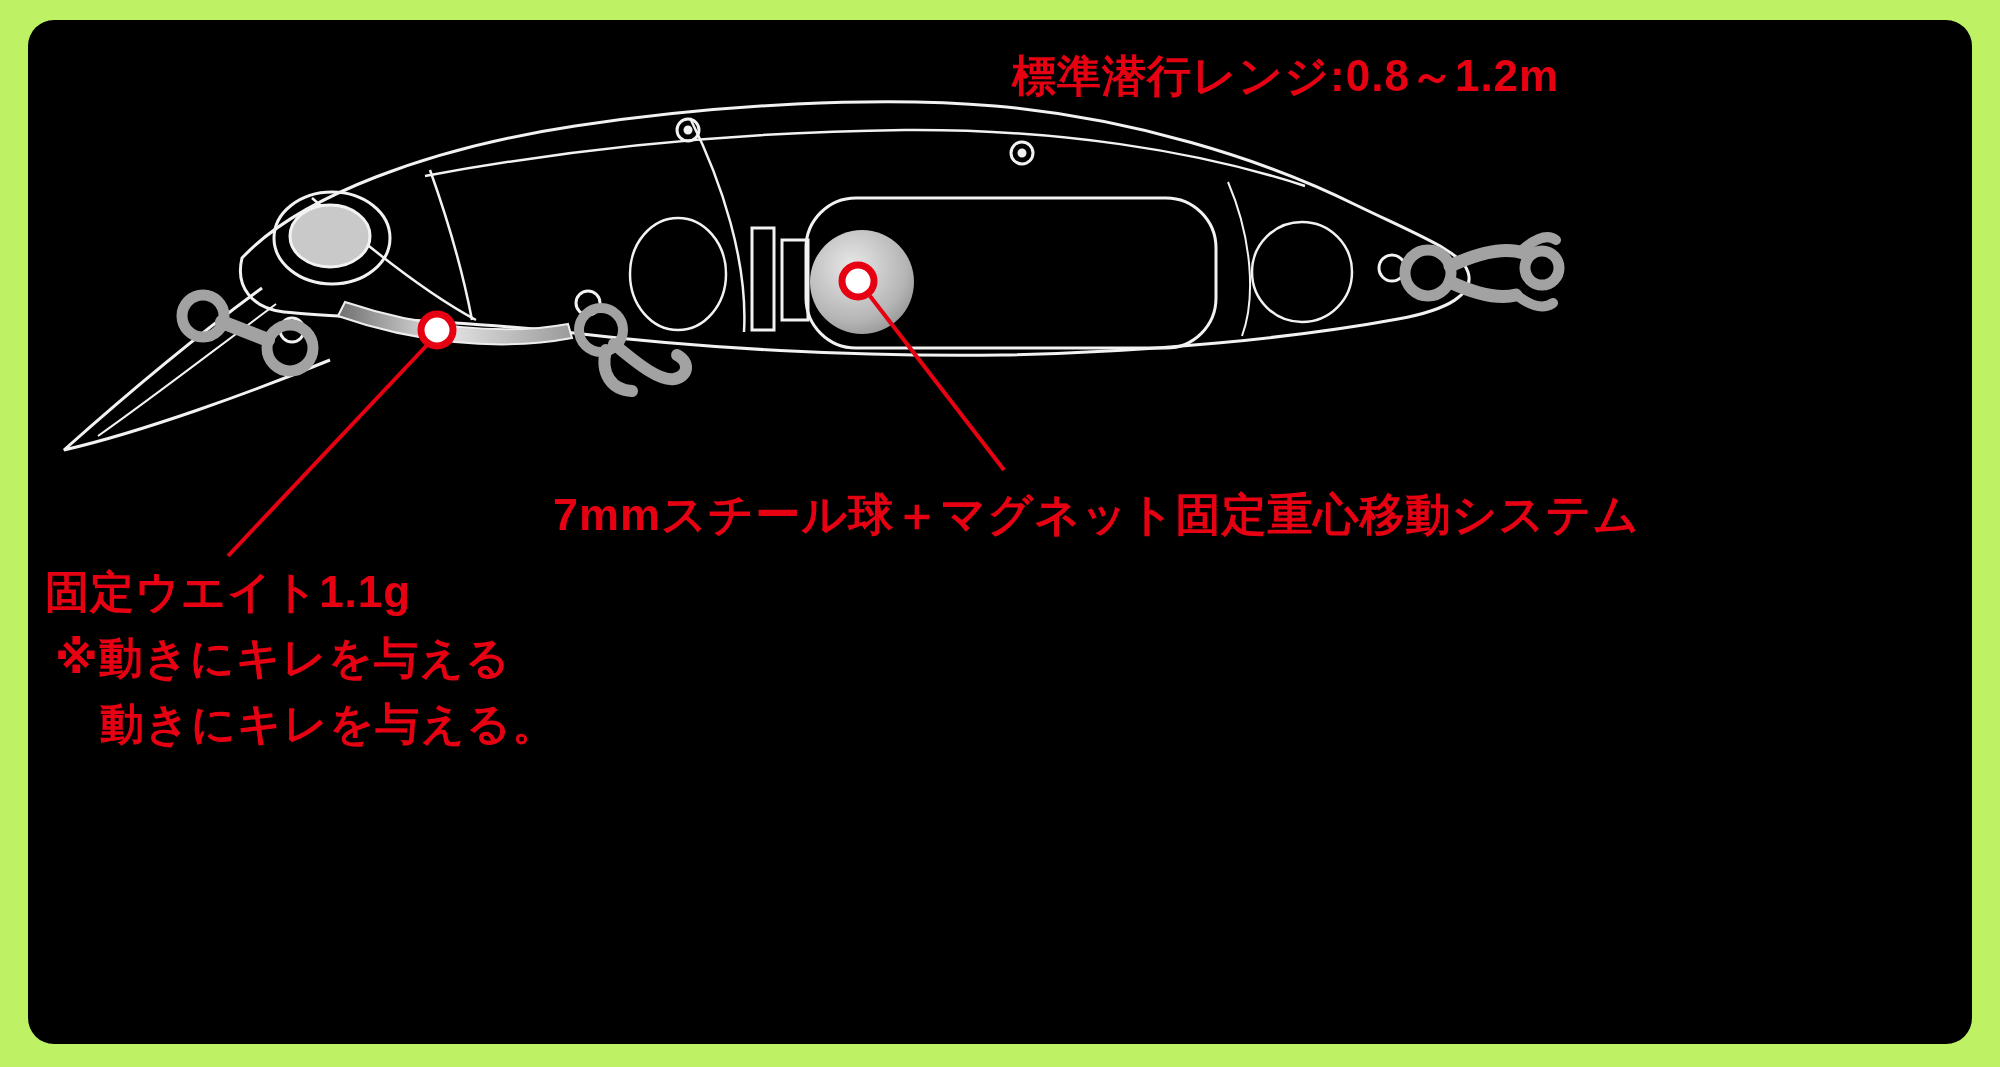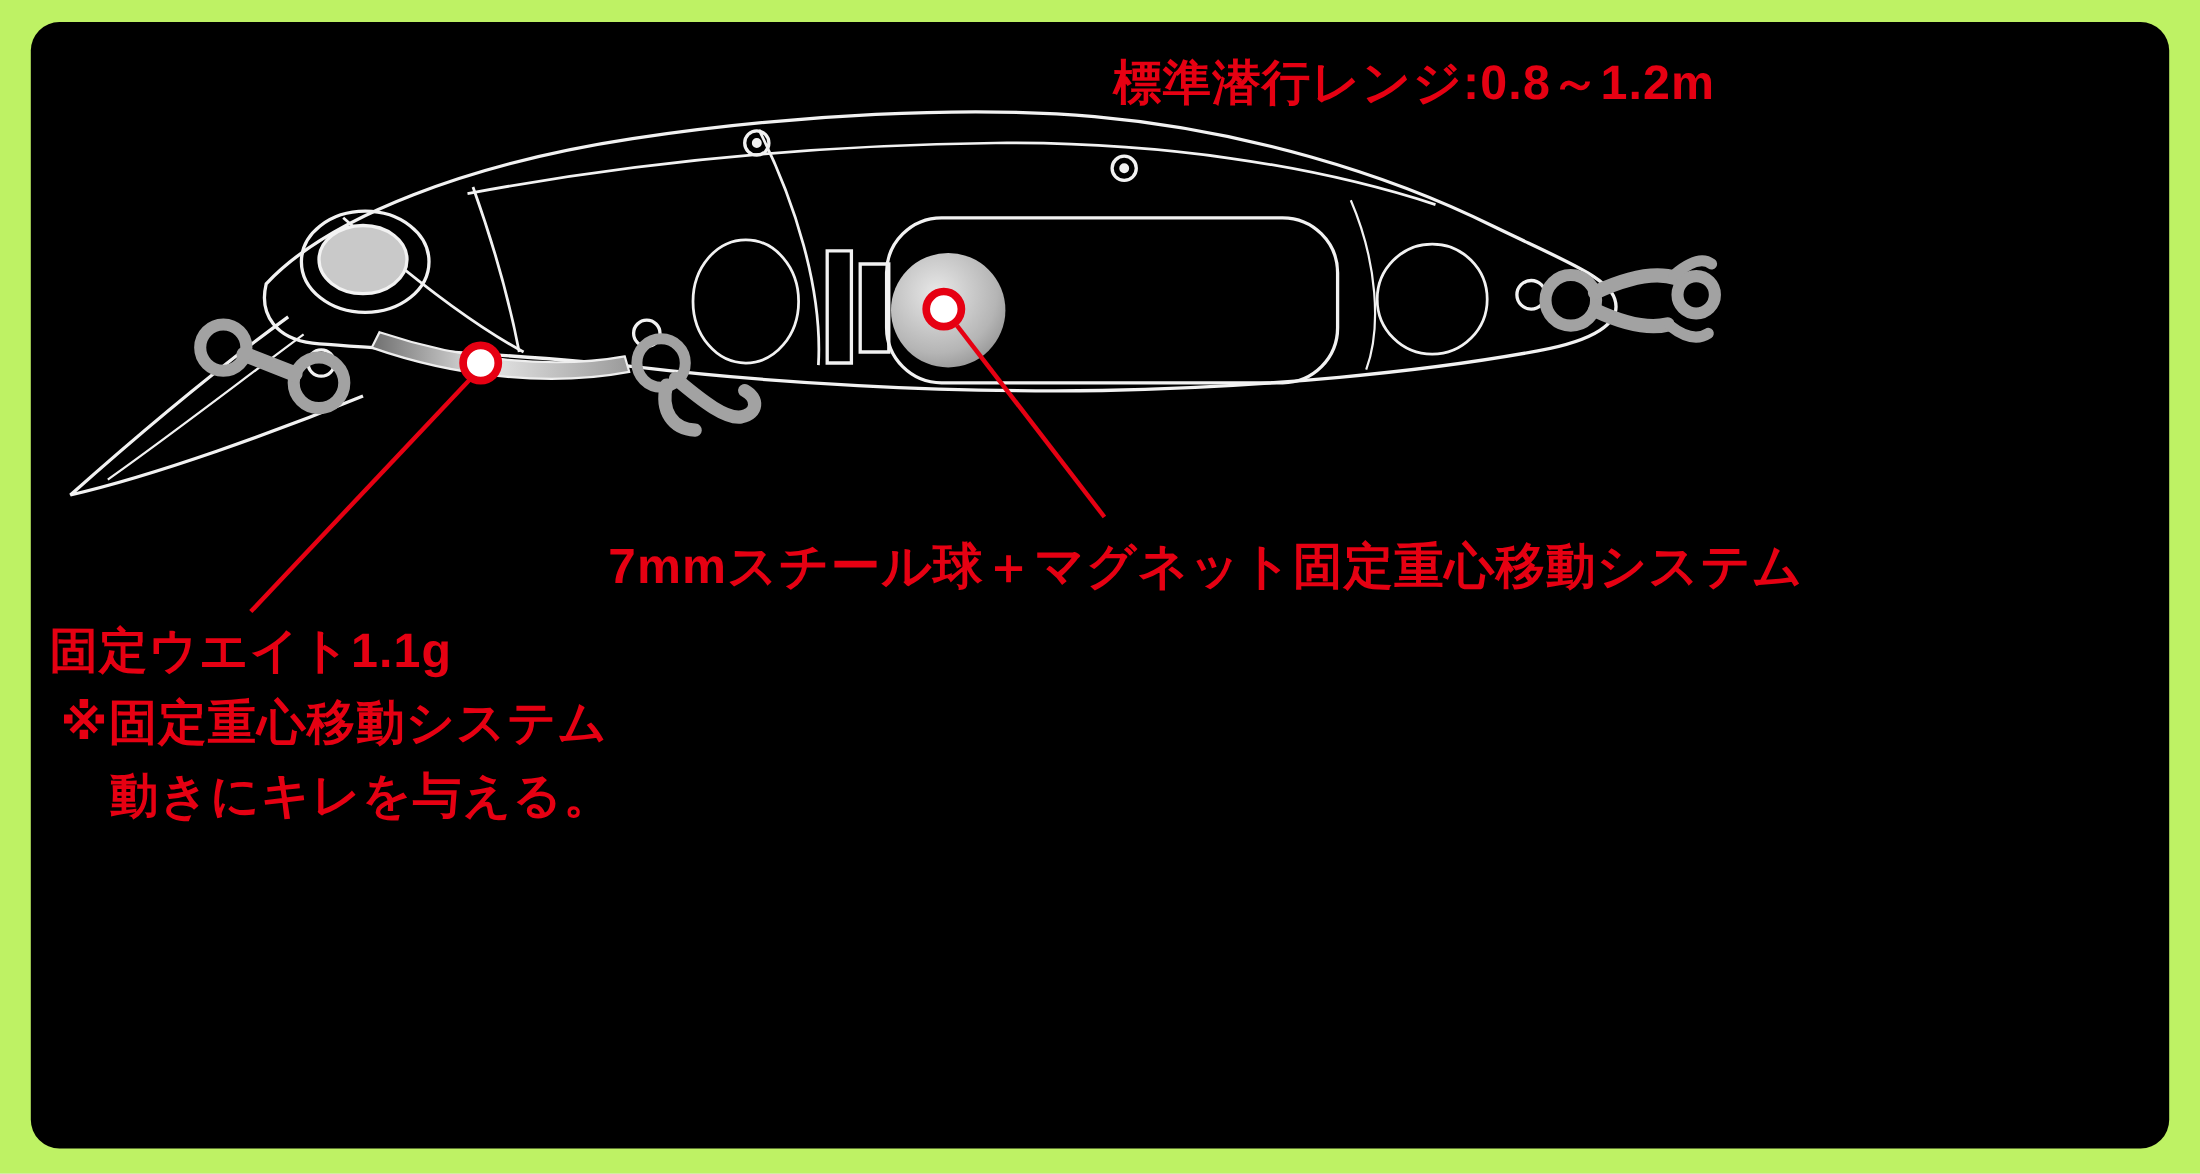--- a/index.html
+++ b/index.html
@@ -124,17 +124,17 @@
       <line x1="428" y1="344" x2="228" y2="556" stroke="#e60012" stroke-width="4"></line>
       <line x1="870" y1="296" x2="1004" y2="470" stroke="#e60012" stroke-width="4"></line>
       <circle cx="437" cy="330" r="16" fill="#ffffff" stroke="#e60012" stroke-width="7"></circle>
       <circle cx="858" cy="281" r="16" fill="#ffffff" stroke="#e60012" stroke-width="7"></circle>
     </g>
   </svg>
 
   <div class="label" style="left:1012px; top:52px;">標準潜行レンジ:0.8～1.2m</div>
 
   <div class="label" style="left:45px; top:568px;">固定ウエイト1.1g</div>
-  <div class="label" style="left:55px; top:634px;">※固定重心移動システム</div>
+  <div class="label" style="left:55px; top:634px;">※動きにキレを与える</div>
   <div class="label" style="left:100px; top:700px;">動きにキレを与える。</div>
 
   <div class="label title-right" style="left:532px; top:490px;margin-left:21px;">7mmスチール球＋マグネット固定重心移動システム</div>
 </div>
 
 </body></html>

